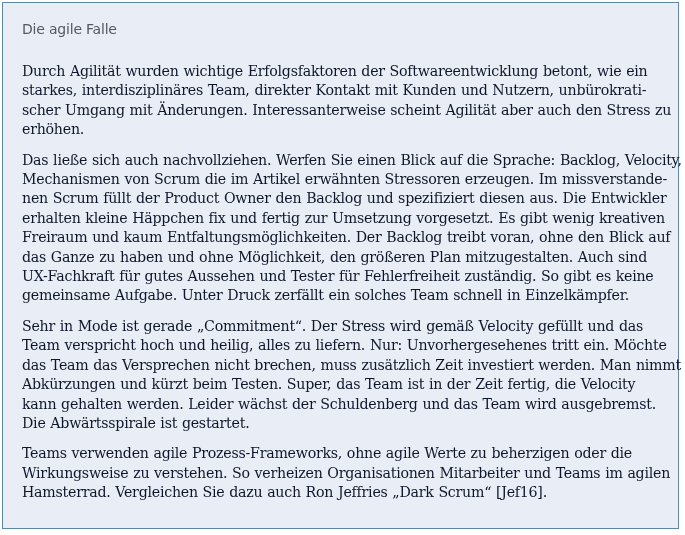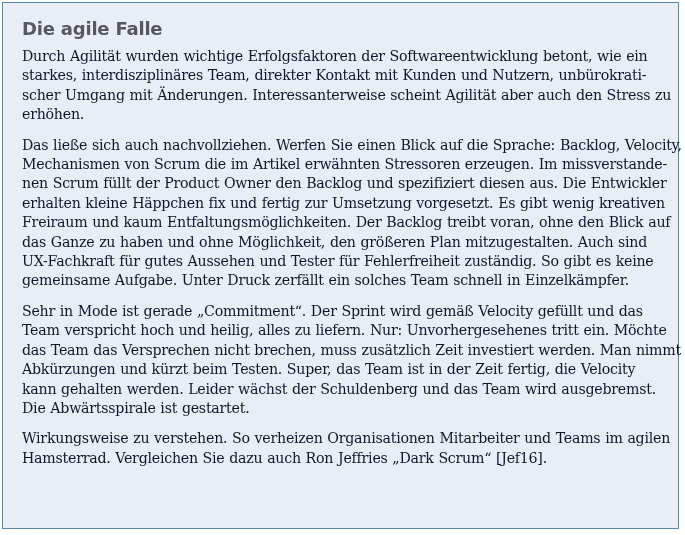--- a/index.html
+++ b/index.html
@@ -19,24 +19,24 @@
       top: 2px;
       width: 677px;
       height: 527px;
       box-sizing: border-box;
       background: #e9eef6;
       border: 1.5px solid #5e87a3;
       padding: 14px 18px 10px 19px;
     }
     .title {
       font-family: "DejaVu Sans", sans-serif;
-      font-weight: bold;
-      font-size: 18px;
+      font-weight: normal;
+      font-size: 14px;
       color: #55595f;
-      margin: 0 0 6px 0;
+      margin: 0 0 21px 0;
       letter-spacing: -0.2px;
       line-height: 24px;
     }
     .para {
       font-family: "DejaVu Serif", serif;
       font-size: 14.2px;
       line-height: 19.4px;
       color: #0f172a;
       margin: 0 0 11px 0;
       letter-spacing: -0.25px;
@@ -65,25 +65,26 @@
     <span class="line">Mechanismen von Scrum die im Artikel erwähnten Stressoren erzeugen. Im missverstande-</span>
     <span class="line">nen Scrum füllt der Product Owner den Backlog und spezifiziert diesen aus. Die Entwickler</span>
     <span class="line">erhalten kleine Häppchen fix und fertig zur Umsetzung vorgesetzt. Es gibt wenig kreativen</span>
     <span class="line">Freiraum und kaum Entfaltungsmöglichkeiten. Der Backlog treibt voran, ohne den Blick auf</span>
     <span class="line">das Ganze zu haben und ohne Möglichkeit, den größeren Plan mitzugestalten. Auch sind</span>
     <span class="line">UX-Fachkraft für gutes Aussehen und Tester für Fehlerfreiheit zuständig. So gibt es keine</span>
     <span class="line">gemeinsame Aufgabe. Unter Druck zerfällt ein solches Team schnell in Einzelkämpfer.</span>
   </p>
 
   <p class="para">
-    <span class="line">Sehr in Mode ist gerade „Commitment“. Der Sprint wird gemäß Velocity gefüllt und das</span>
+    <span class="line">Sehr in Mode ist gerade „Commitment“. Der Stress wird gemäß Velocity gefüllt und das</span>
     <span class="line">Team verspricht hoch und heilig, alles zu liefern. Nur: Unvorhergesehenes tritt ein. Möchte</span>
     <span class="line">das Team das Versprechen nicht brechen, muss zusätzlich Zeit investiert werden. Man nimmt</span>
     <span class="line">Abkürzungen und kürzt beim Testen. Super, das Team ist in der Zeit fertig, die Velocity</span>
     <span class="line">kann gehalten werden. Leider wächst der Schuldenberg und das Team wird ausgebremst.</span>
     <span class="line">Die Abwärtsspirale ist gestartet.</span>
   </p>
 
   <p class="para">
+    <span class="line">Teams verwenden agile Prozess-Frameworks, ohne agile Werte zu beherzigen oder die</span>
     <span class="line">Wirkungsweise zu verstehen. So verheizen Organisationen Mitarbeiter und Teams im agilen</span>
     <span class="line">Hamsterrad. Vergleichen Sie dazu auch Ron Jeffries „Dark Scrum“ [Jef16].</span>
   </p>
 </div>
 
 </body></html>

